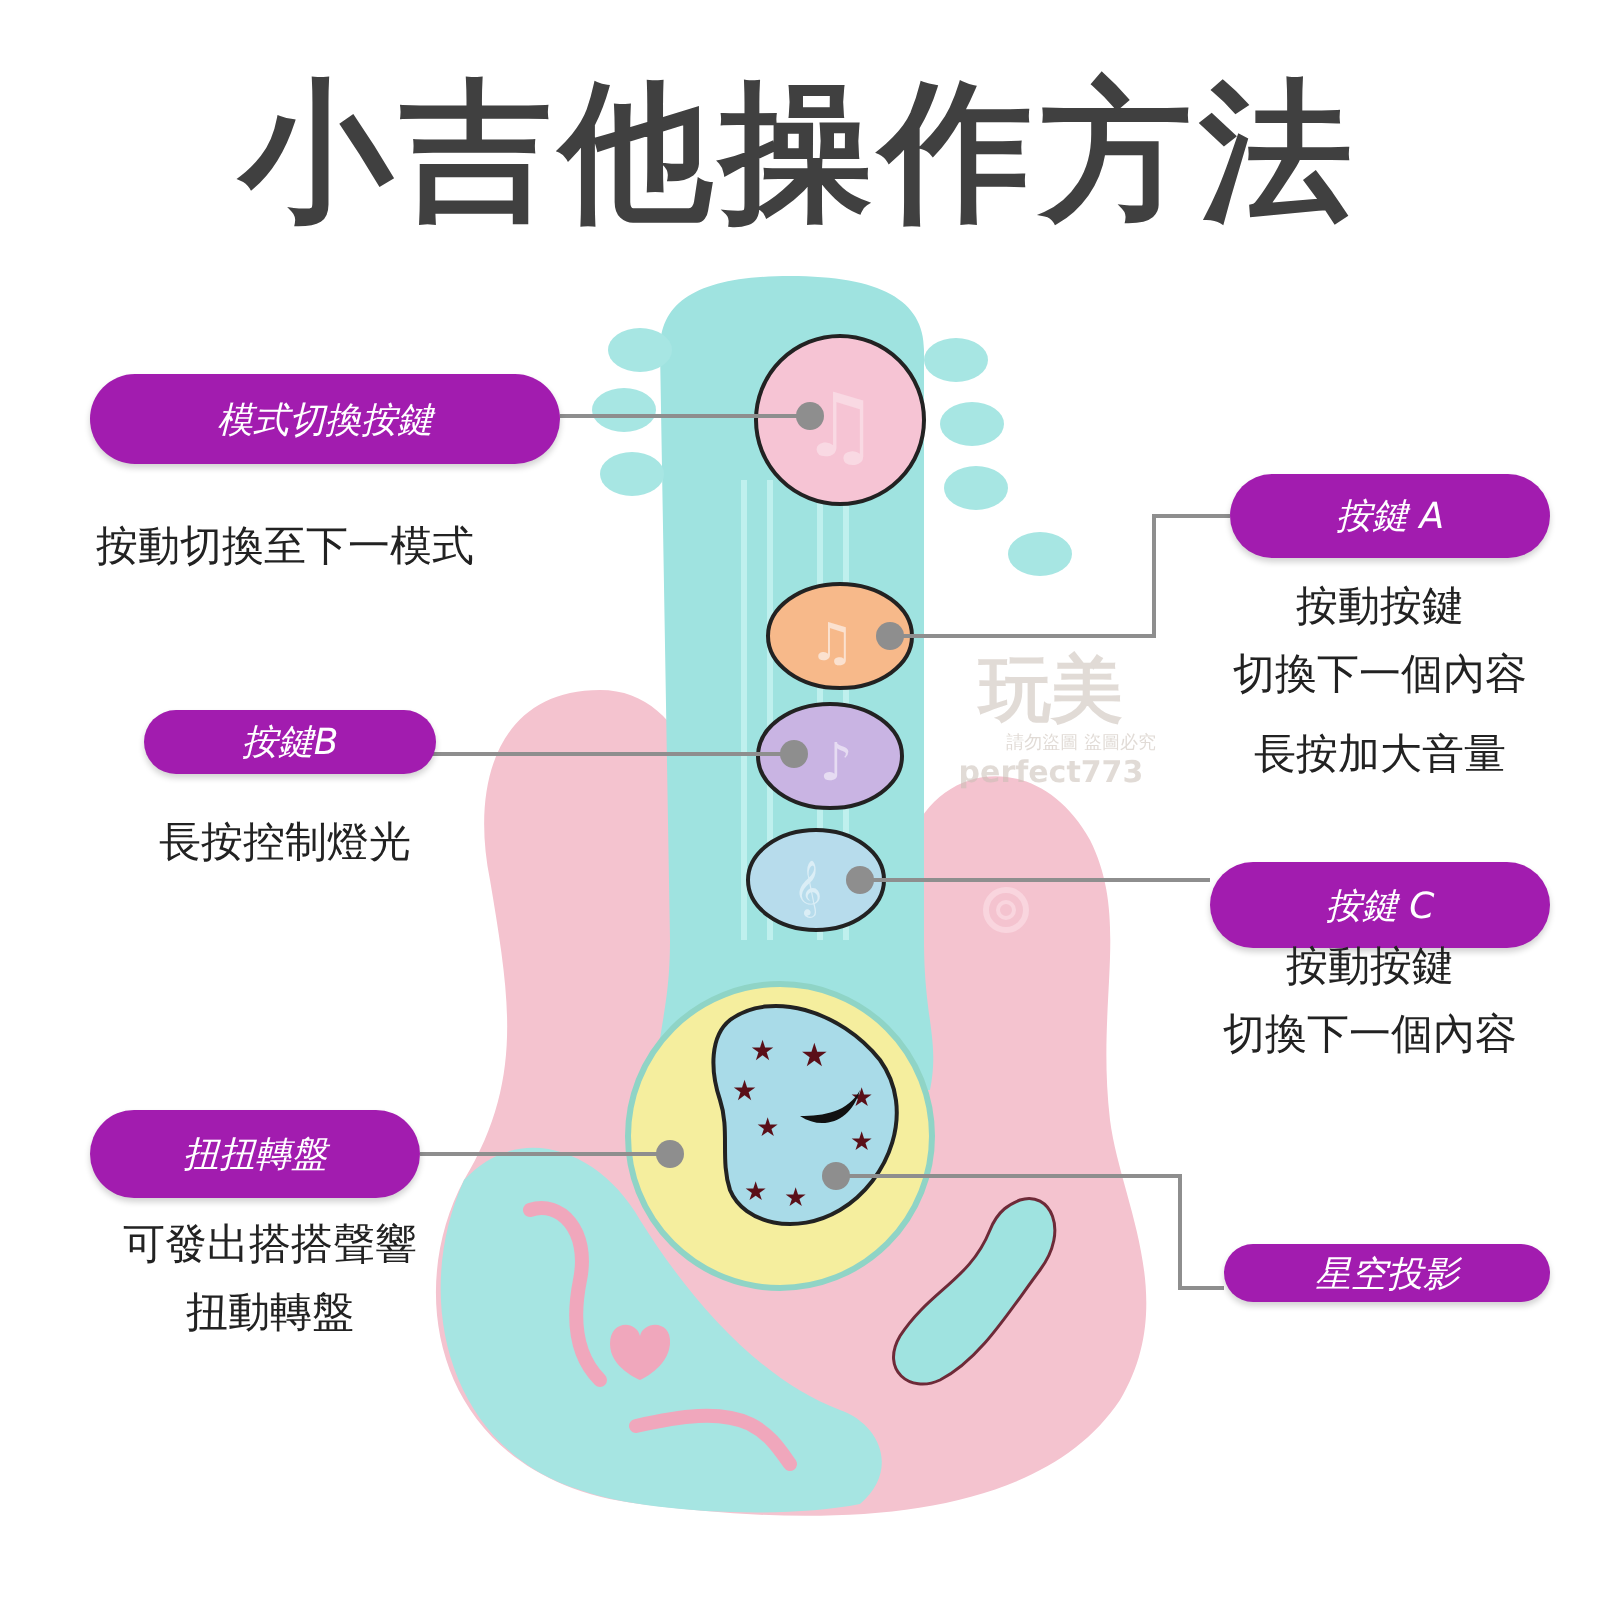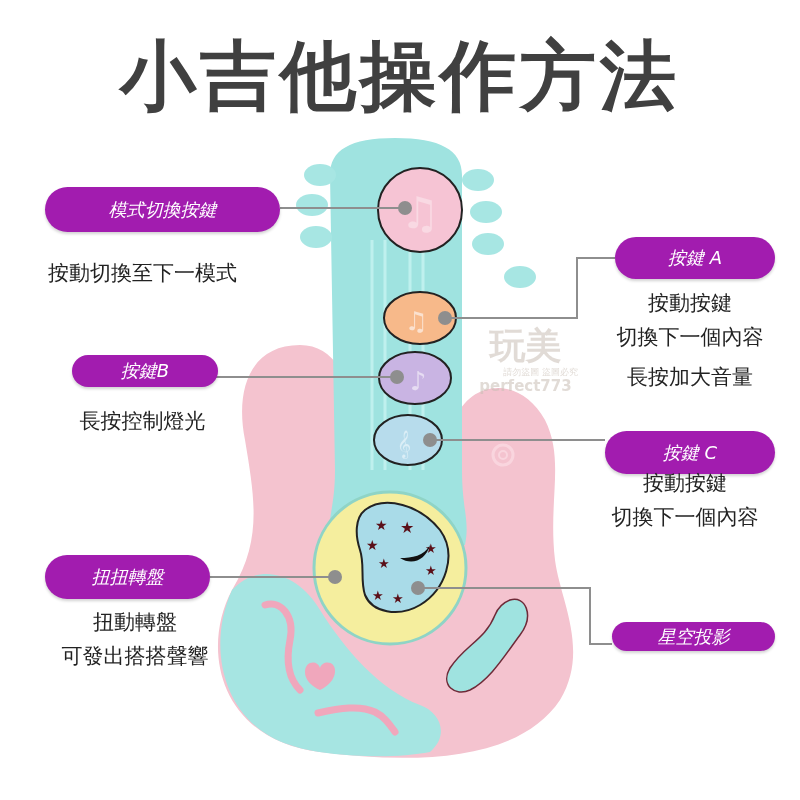--- a/index.html
+++ b/index.html
@@ -126,17 +126,17 @@
 </div>
 
 <div class="pill" style="left:605px; top:419px; width:170px; height:43px;margin-top:12px;">按鍵 C</div>
 <div class="desc" style="left:585px; top:466px; width:200px;">
   <div>按動按鍵</div>
   <div>切換下一個內容</div>
 </div>
 
 <div class="pill" style="left:45px; top:555px; width:165px; height:44px;">扭扭轉盤</div>
 <div class="desc" style="left:35px; top:605px; width:200px;">
+  <div>可發出搭搭聲響</div>
   <div>扭動轉盤</div>
-  <div>可發出搭搭聲響</div>
 </div>
 
 <div class="pill" style="left:612px; top:622px; width:163px; height:29px;">星空投影</div>
 
 </body></html>

